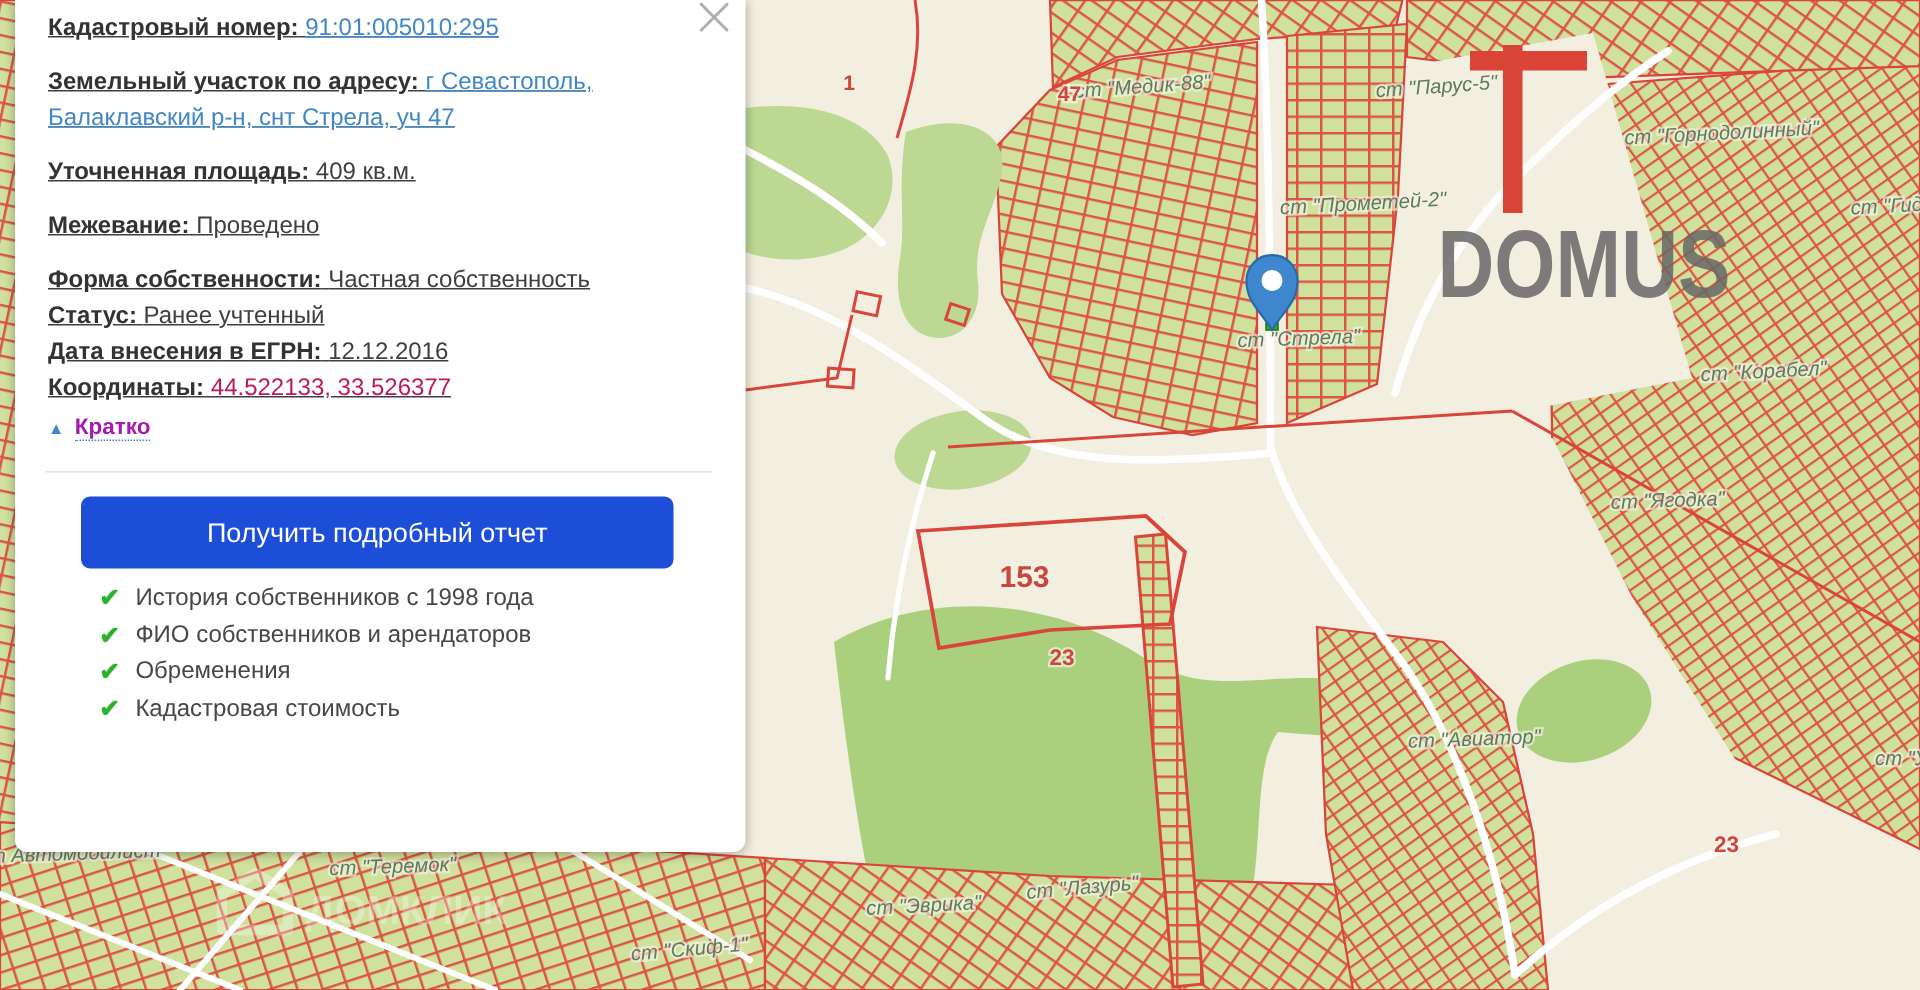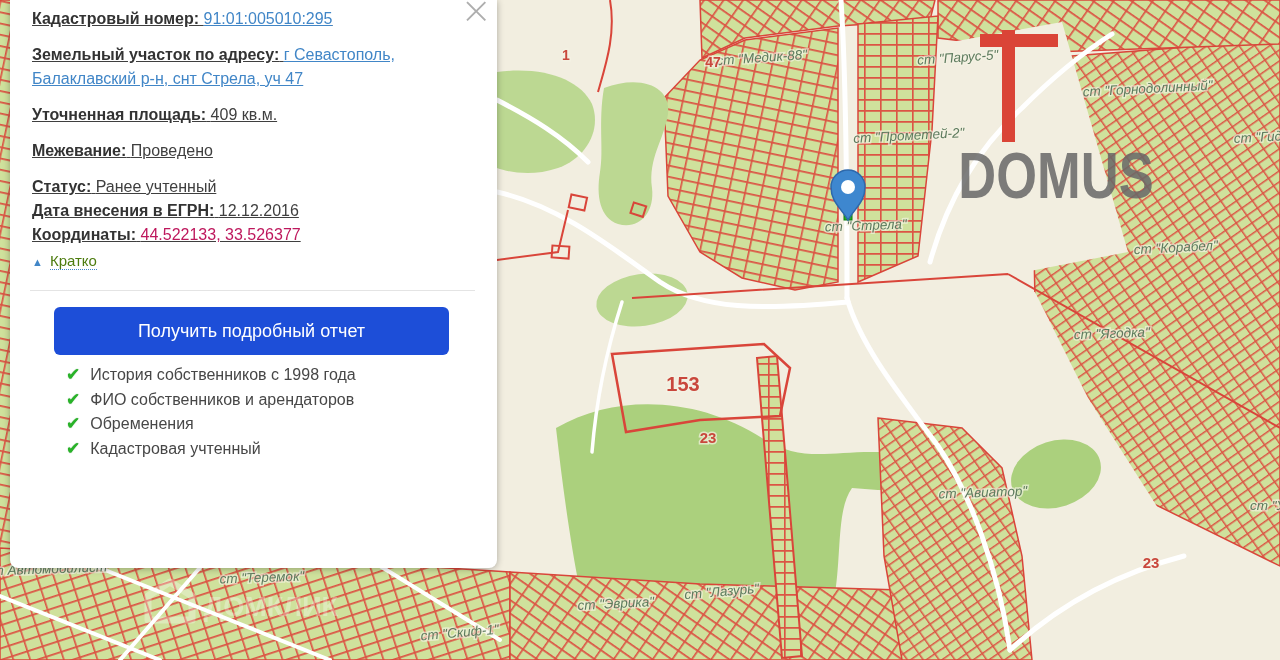--- a/index.html
+++ b/index.html
@@ -28,21 +28,21 @@
     color:#aeaeae;font-weight:300;cursor:pointer;user-select:none;
     font-family:"DejaVu Sans",sans-serif;
   }
   .field{margin:0 0 12px;text-decoration:underline;}
   .field.tight{margin:0;}
   .field a{color:#4186c7;text-decoration:underline;cursor:pointer;}
   .plain-link{color:#be185d;}
   .cat-line{line-height:25px;}
   .collapse{margin:2px 0 0;color:#4186c7;font-size:15px;}
   .collapse .tri{font-size:11px;margin-right:7px;color:#4186c7;}
-  .collapse a{color:#4d7c0f;text-decoration:none;border-bottom:1px dotted #4186c7;cursor:pointer;}
+  .collapse a{color:#a21caf;text-decoration:none;border-bottom:1px dotted #4186c7;cursor:pointer;font-weight:bold;}
   .divider{border:none;border-top:1px solid #e4e4e4;margin:16px -4px 0 -2px;}
   .report-btn{
     display:block;margin:16px auto 8px;width:395px;height:48px;
     background:#1d4ed8;border:none;border-radius:6px;cursor:pointer;
     color:#fff;font-size:18px;font-weight:500;
     font-family:"Liberation Sans",sans-serif;
   }
   .benefits{list-style:none;margin:0;padding:0 0 0 34px;}
   .benefits li{display:flex;align-items:flex-start;line-height:24.5px;color:#474747;}
   .chk{color:#28b428;font-size:17px;font-weight:bold;margin-right:10px;
@@ -187,20 +187,24 @@
     <b>Уточненная площадь:</b>
     <span>409 кв.м.</span>
   </div>
 
   <div class="field">
     <b>Межевание:</b>
     <span>Проведено</span>
   </div>
 
   <div class="field tight">
+    <b>Форма собственности:</b>
+    <span>Частная собственность</span>
+  </div>
+  <div class="field tight">
     <b>Статус:</b>
     <span>Ранее учтенный</span>
   </div>
   <div class="field tight">
     <b>Дата внесения в ЕГРН:</b>
     <span>12.12.2016</span>
   </div>
   <div class="field tight">
     <b>Координаты:</b>
     <span class="plain-link">44.522133, 33.526377</span>
@@ -222,16 +226,16 @@
     <li>
       <span class="chk">✔</span>
       <span>ФИО собственников и арендаторов</span>
     </li>
     <li>
       <span class="chk">✔</span>
       <span>Обременения</span>
     </li>
     <li>
       <span class="chk">✔</span>
-      <span>Кадастровая учтенный</span>
+      <span>Кадастровая стоимость</span>
     </li>
   </ul>
 </div>
 
 </body></html>

